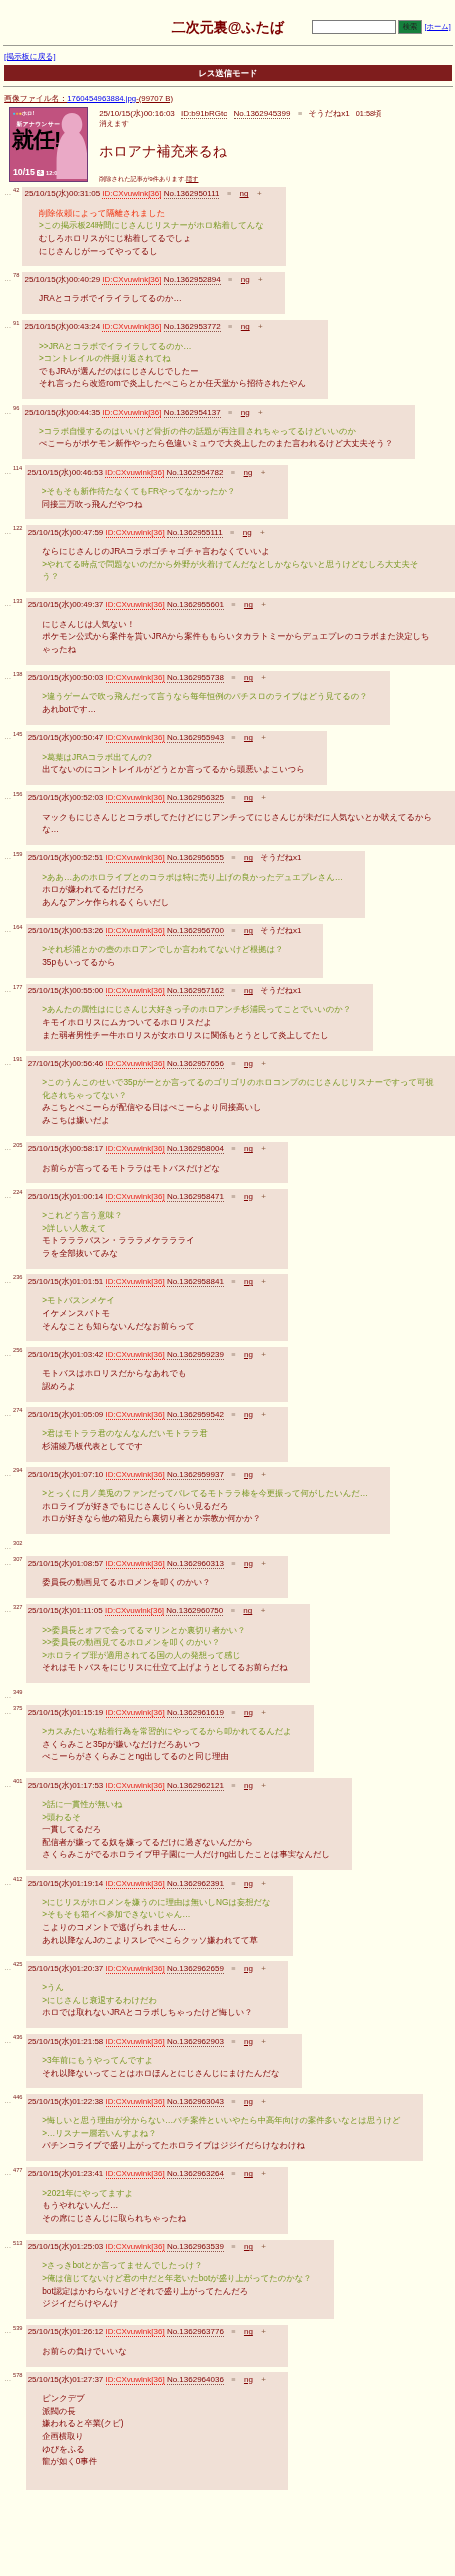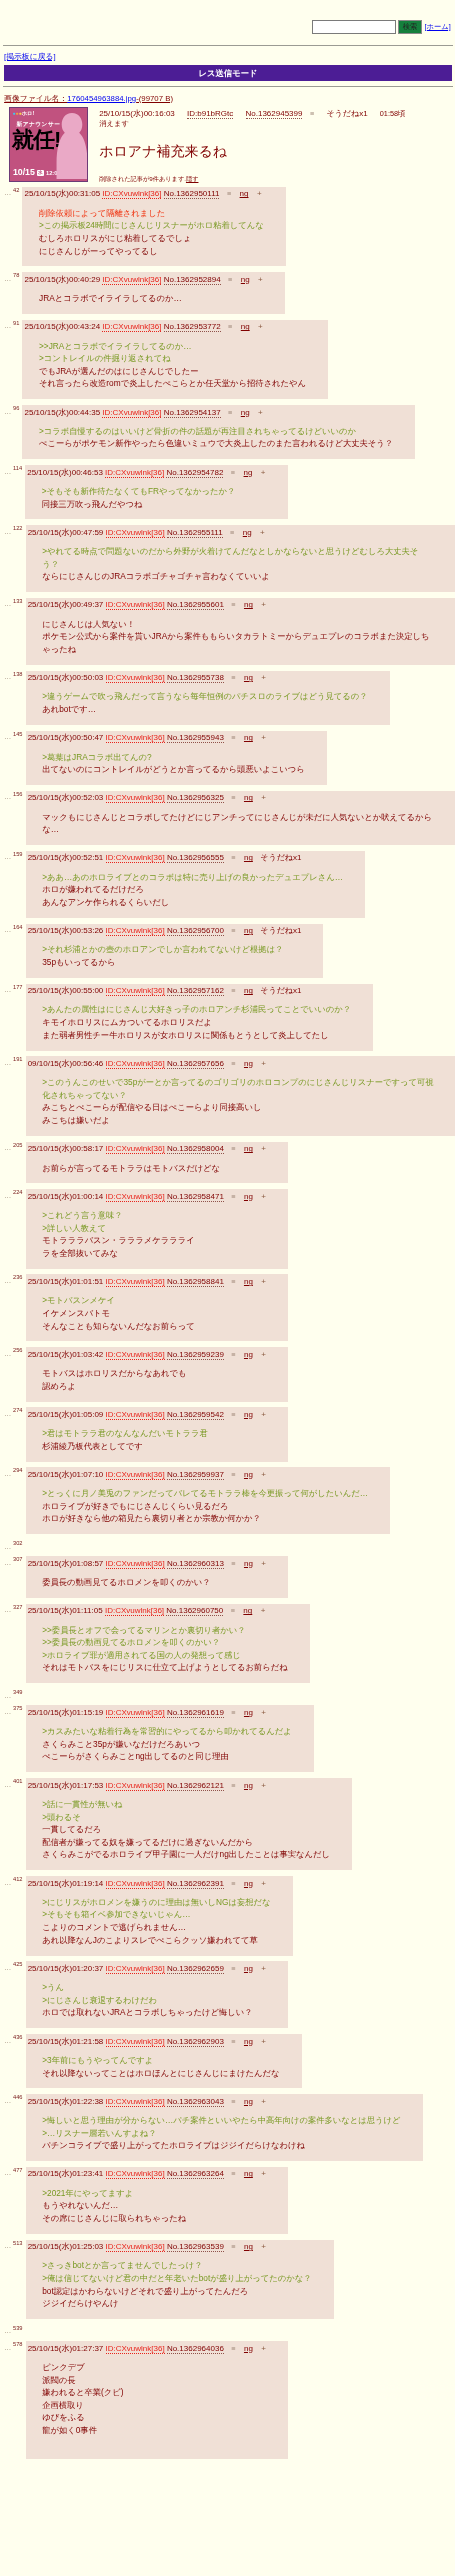--- a/index.html
+++ b/index.html
@@ -7,38 +7,38 @@
   body{width:456px;padding:1px 0 15.5px 0;}
   a{color:#0000EE;}
   .topbar{position:relative;margin-top:17.6px;height:21px;}
   .page-title{margin:0;text-align:center;font-size:14px;font-weight:bold;color:#7c0000;}
   .search-area{position:absolute;right:5.2px;top:1px;white-space:nowrap;font-size:7.3px;}
   .search-input{width:78px;height:10.4px;border:0.5px solid #7a7a7a;background:#fff;vertical-align:middle;}
   .search-btn{height:13.5px;padding:1px 4.1px;font-size:7.3px;vertical-align:middle;
     background:#15803d;border:0.5px solid #8a8a8a;color:#222;}
   hr{border:none;border-top:0.5px solid #9b9b93;margin:5.2px 3.1px;}
   .back-line{margin:1px 0 3.1px 4.1px;font-size:7.8px;}
-  .mode-bar{margin:0 4.1px;background:#4c1d95;color:#ffffff;font-weight:bold;
+  .mode-bar{margin:0 4.1px;background:#7f1d1d;color:#ffffff;font-weight:bold;
     text-align:center;font-size:8.3px;padding:2.6px 0;}
   .file-line{margin:4.1px 0 1px 4.1px;font-size:7.8px;text-decoration:underline;}
   .thread{margin-left:4.1px;}
   
   .op-image{float:left;margin:2.1px 11.4px 2.1px 4.7px;display:block;width:77px;height:73px;
     position:relative;background:#c1527f;border:0.5px solid #6c3a77;overflow:hidden;cursor:pointer;}
   .op-image .logo{position:absolute;left:2.6px;top:2.1px;font-size:5.2px;font-weight:bold;color:#fff;}
   .op-image .logo .d1{color:#3ec8ee}.op-image .logo .d2{color:#f3a03a}.op-image .logo .d3{color:#f9d94c}
   .op-image .l1{position:absolute;left:6.7px;top:13.5px;font-size:5.7px;color:#fff;font-weight:bold;letter-spacing:0.5px;}
   .op-image .l2{position:absolute;left:2.1px;top:21px;font-size:22px;line-height:1;color:#000000;font-weight:bold;letter-spacing:-1px;}
   .op-image .l3{position:absolute;left:3.1px;bottom:4.1px;font-size:8.8px;color:#fff;font-weight:bold;}
   .op-image .daybox{display:inline-block;background:#fff;color:#c1527f;font-size:4.7px;font-weight:bold;
     width:6.2px;height:6.2px;line-height:6.2px;text-align:center;vertical-align:1px;border-radius:1px;}
   .op-image .l3 small{font-size:5.7px;font-weight:bold;}
   .op-image svg{position:absolute;right:-2.1px;top:3.1px;}
   .op-header{padding-top:3.1px;font-size:8px;white-space:nowrap;}
-  .op-header .sp{margin-left:10px;}
+  .op-header .sp{margin-left:4px;}
   .dotted{border-bottom:0.5px dotted #90524a;}
   .menu-icon{color:#a08a7a;margin-left:5.2px;font-size:7.3px;}
   .sodane{color:#800000;}
   .expire{font-size:7.3px;}
   .op-body{margin:14.5px 0 13.5px 1px;font-size:14px;}
   .deleted-notice{font-size:6.2px;margin:2.1px 0 3.1px 0;}
   .deleted-notice a{color:#800000;}
   
   .reply-row{margin:0 0 5.7px 0;}
   .dots{color:#9b8877;font-size:7.3px;margin-right:1.6px;}
@@ -53,20 +53,21 @@
   blockquote{margin:7.3px 0 1px 14.5px;line-height:1.52;font-size:8.3px;}
   .line.text{color:#800000;}
   .line.green{color:#789922;}
   .line.red{color:#f0300c;}
   .line.blank{height:1.52em;}
 </style>
 </head>
 <body>
 
 <div class="topbar">
+  <h1 class="page-title">二次元裏@ふたば</h1>
   <div class="search-area">
     <input class="search-input" type="text" placeholder="" style="">
     <button class="search-btn">検索</button>
     <a href="#">[ホーム]</a>
   </div>
 </div>
 <hr>
 <div class="back-line">
   <a href="#">[掲示板に戻る]</a>
 </div>
@@ -197,22 +198,22 @@
     <span class="dots">…</span><sup class="ridx">122</sup><div class="reply-cell">
       <div class="rheader">
         <span>25/10/15(水)00:47:59</span>
         <span class="sp rid-red">ID:CXvuwlnk[36]</span>
         <span class="sp dotted">No.1362955111</span>
         <span class="menu-icon">≡</span>
         <a class="ng-link">ng</a>
         <span class="tail plus">+</span>
       </div>
       <blockquote>
+            <div class="line text">ならにじさんじのJRAコラボゴチャゴチャ言わなくていいよ</div>
             <div class="line green">&gt;やれてる時点で問題ないのだから外野が火着けてんだなとしかならないと思うけどむしろ大丈夫そう？</div>
-            <div class="line text">ならにじさんじのJRAコラボゴチャゴチャ言わなくていいよ</div>
           </blockquote>
     </div>
   </div>
 
   <div class="reply-row">
     <span class="dots">…</span><sup class="ridx">133</sup><div class="reply-cell">
       <div class="rheader">
         <span>25/10/15(水)00:49:37</span>
         <span class="sp rid-red">ID:CXvuwlnk[36]</span>
         <span class="sp dotted">No.1362955601</span>
@@ -326,21 +327,21 @@
             <div class="line green">&gt;あんたの属性はにじさんじ大好きっ子のホロアンチ杉浦民ってことでいいのか？</div>
             <div class="line text">キモイホロリスにムカついてるホロリスだよ</div>
             <div class="line text">また弱者男性チー牛ホロリスが女ホロリスに関係もとうとして炎上してたし</div>
           </blockquote>
     </div>
   </div>
 
   <div class="reply-row">
     <span class="dots">…</span><sup class="ridx">191</sup><div class="reply-cell">
       <div class="rheader">
-        <span>09/10/15(水)00:56:46</span>
+        <span>27/10/15(水)00:56:46</span>
         <span class="sp rid-red">ID:CXvuwlnk[36]</span>
         <span class="sp dotted">No.1362957656</span>
         <span class="menu-icon">≡</span>
         <a class="ng-link">ng</a>
         <span class="tail plus">+</span>
       </div>
       <blockquote>
             <div class="line green">&gt;このうんこのせいで35pがーとか言ってるのゴリゴリのホロコンプのにじさんじリスナーですって可視化されちゃってない？</div>
             <div class="line text">みこちとぺこーらが配信やる日はぺこーらより同接高いし</div>
             <div class="line text">みこちは嫌いだよ</div>
@@ -637,21 +638,33 @@
       <blockquote>
             <div class="line green">&gt;さっきbotとか言ってませんでしたっけ？</div>
             <div class="line green">&gt;俺は信じてないけど君の中だと年老いたbotが盛り上がってたのかな？</div>
             <div class="line text">bot認定はかわらないけどそれで盛り上がってたんだろ</div>
             <div class="line text">ジジイだらけやんけ</div>
           </blockquote>
     </div>
   </div>
 
   <div class="reply-row">
-    <span class="dots">…</span><sup class="ridx">539</sup>
+    <span class="dots">…</span><sup class="ridx">539</sup><div class="reply-cell">
+      <div class="rheader">
+        <span>25/10/15(水)01:26:12</span>
+        <span class="sp rid-red">ID:CXvuwlnk[36]</span>
+        <span class="sp dotted">No.1362963776</span>
+        <span class="menu-icon">≡</span>
+        <a class="ng-link">ng</a>
+        <span class="tail plus">+</span>
+      </div>
+      <blockquote>
+            <div class="line text">お前らの負けでいいな</div>
+          </blockquote>
+    </div>
   </div>
 
   <div class="reply-row">
     <span class="dots">…</span><sup class="ridx">578</sup><div class="reply-cell">
       <div class="rheader">
         <span>25/10/15(水)01:27:37</span>
         <span class="sp rid-red">ID:CXvuwlnk[36]</span>
         <span class="sp dotted">No.1362964036</span>
         <span class="menu-icon">≡</span>
         <a class="ng-link">ng</a>

